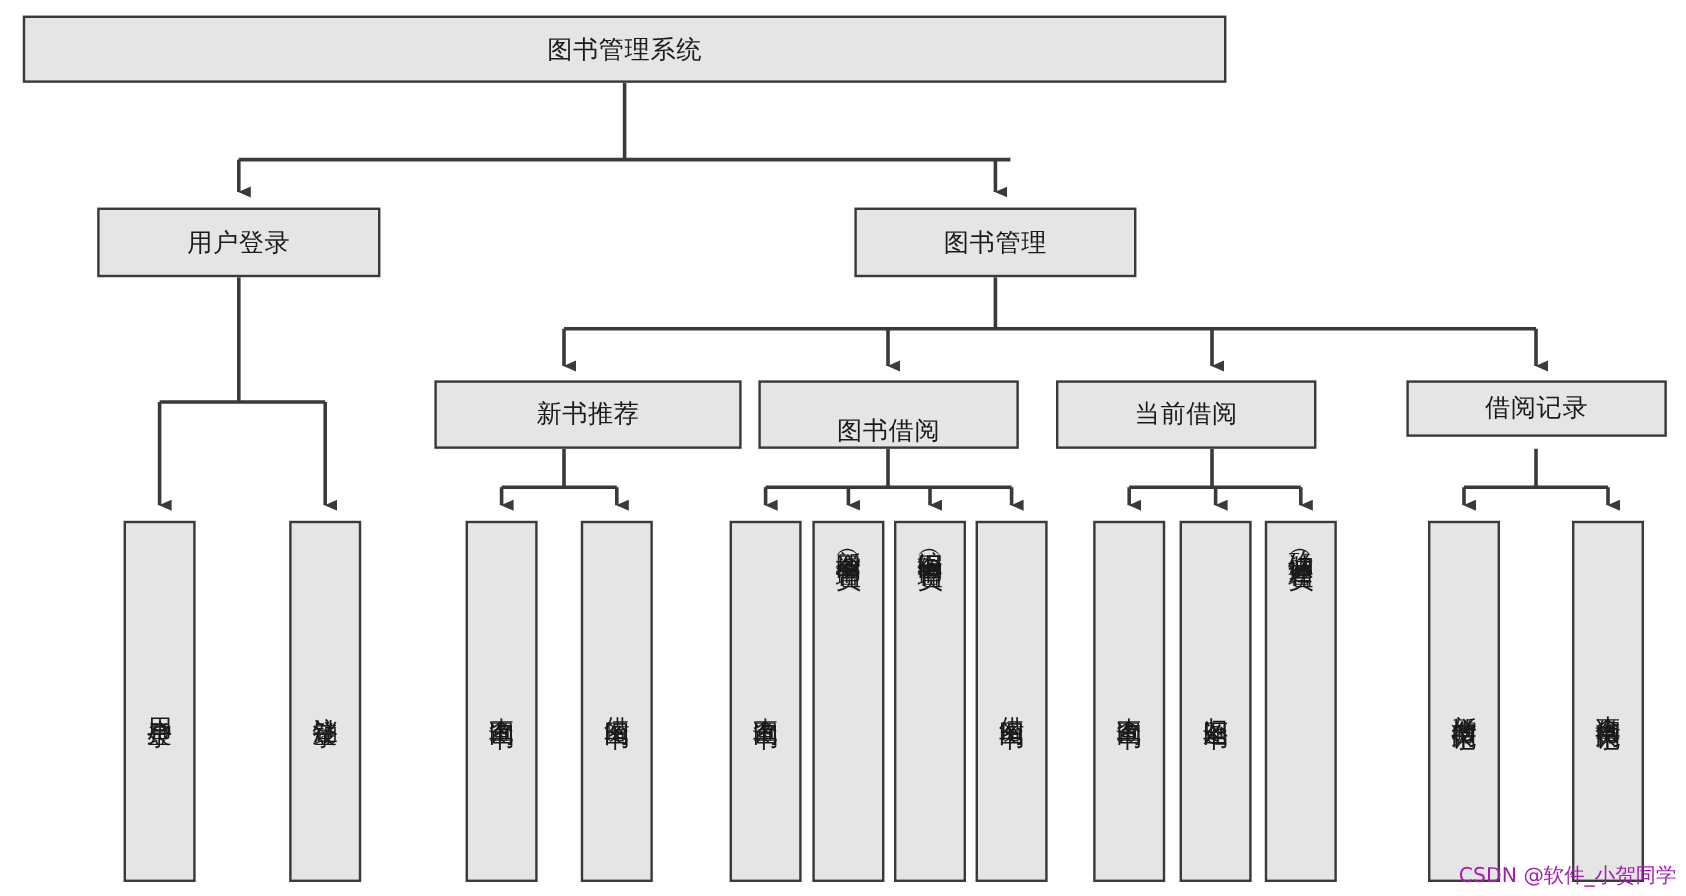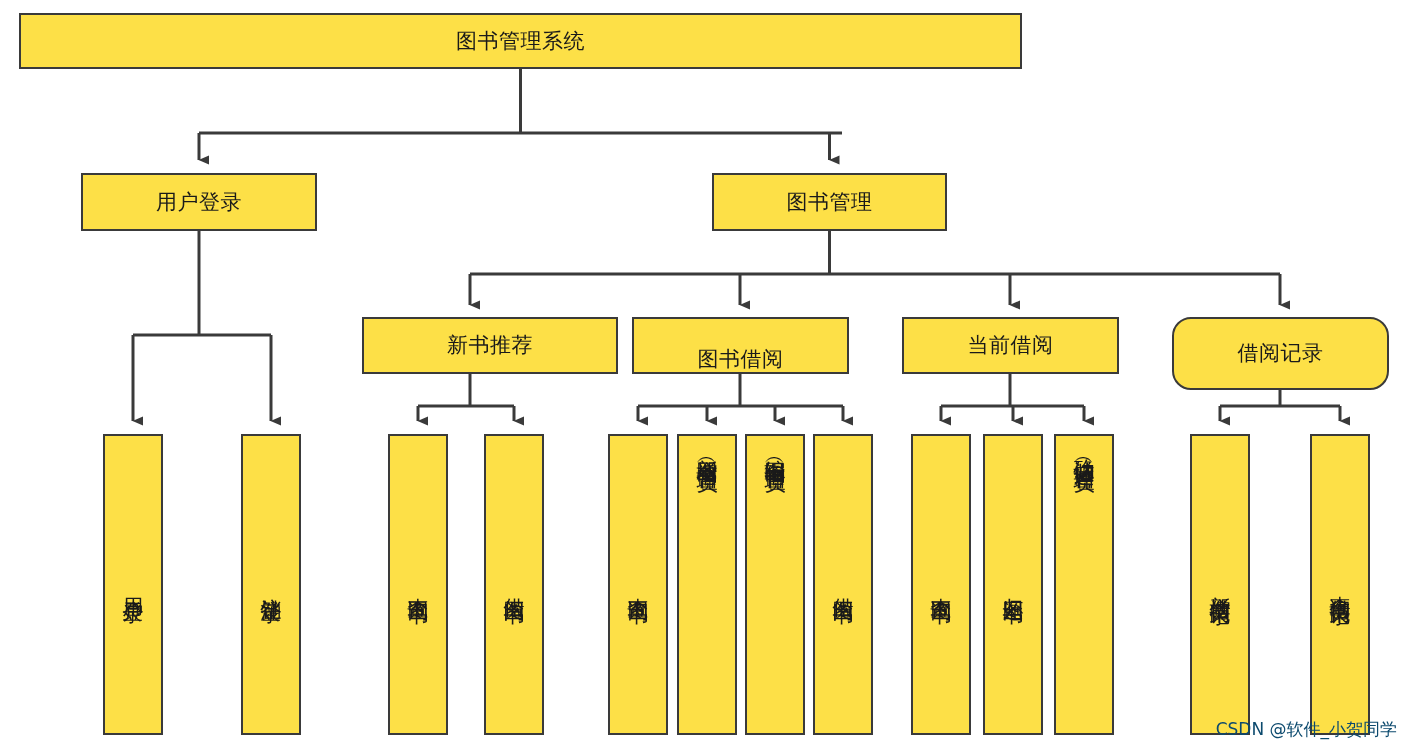--- a/index.html
+++ b/index.html
@@ -22,21 +22,21 @@
     position: absolute;
     left: 0;
     top: 0;
     width: 1405px;
     height: 747px;
     pointer-events: none;
   }
   .node {
     position: absolute;
     box-sizing: border-box;
-    background: #fde047;
+    background: #e5e5e5;
     border: 2px solid #3a3a3a;
     display: flex;
     align-items: center;
     justify-content: center;
     color: #1a1a1a;
     z-index: 2;
   }
   .node-label {
     display: block;
     text-align: center;
@@ -61,21 +61,21 @@
   }
   .node.vertical.centered {
     align-items: center;
     padding-top: 0;
   }
   #watermark {
     position: absolute;
     right: 8px;
     bottom: 6px;
     font-size: 17px;
-    color: #0c4a6e;
+    color: #a21caf;
     z-index: 5;
     white-space: nowrap;
     font-family: "DejaVu Sans", "Liberation Sans", sans-serif;
   }
 </style>
 </head>
 <body>
 
 <div id="diagram-root">
 
@@ -139,24 +139,24 @@
   <div class="node horizontal" style="left:712px; top:173px; width:235px; height:58px;">
     <span class="node-label">图书管理</span>
   </div>
 
   <div class="node horizontal" style="left:362px; top:317px; width:256px; height:57px;">
     <span class="node-label">新书推荐</span>
   </div>
   <div class="node horizontal" style="left:632px; top:317px; width:217px; height:57px;align-items:flex-end;">
     <span class="node-label">图书借阅</span>
   </div>
-  <div class="node horizontal" style="left:902px; top:317px; width:217px; height:57px;">
+  <div class="node horizontal" style="left:880px; top:317px; width:217px; height:57px;">
     <span class="node-label">当前借阅</span>
   </div>
-  <div class="node horizontal" style="left:1172px; top:317px; width:217px; height:73px;border-radius:19px;">
+  <div class="node horizontal" style="left:1172px; top:317px; width:217px; height:47px;">
     <span class="node-label">借阅记录</span>
   </div>
 
   <div class="node vertical centered" style="left:103px; top:434px; width:60px; height:301px;">
     <span class="node-label">用户登录</span>
   </div>
   <div class="node vertical centered" style="left:241px; top:434px; width:60px; height:301px;">
     <span class="node-label">注销登录</span>
   </div>
 

